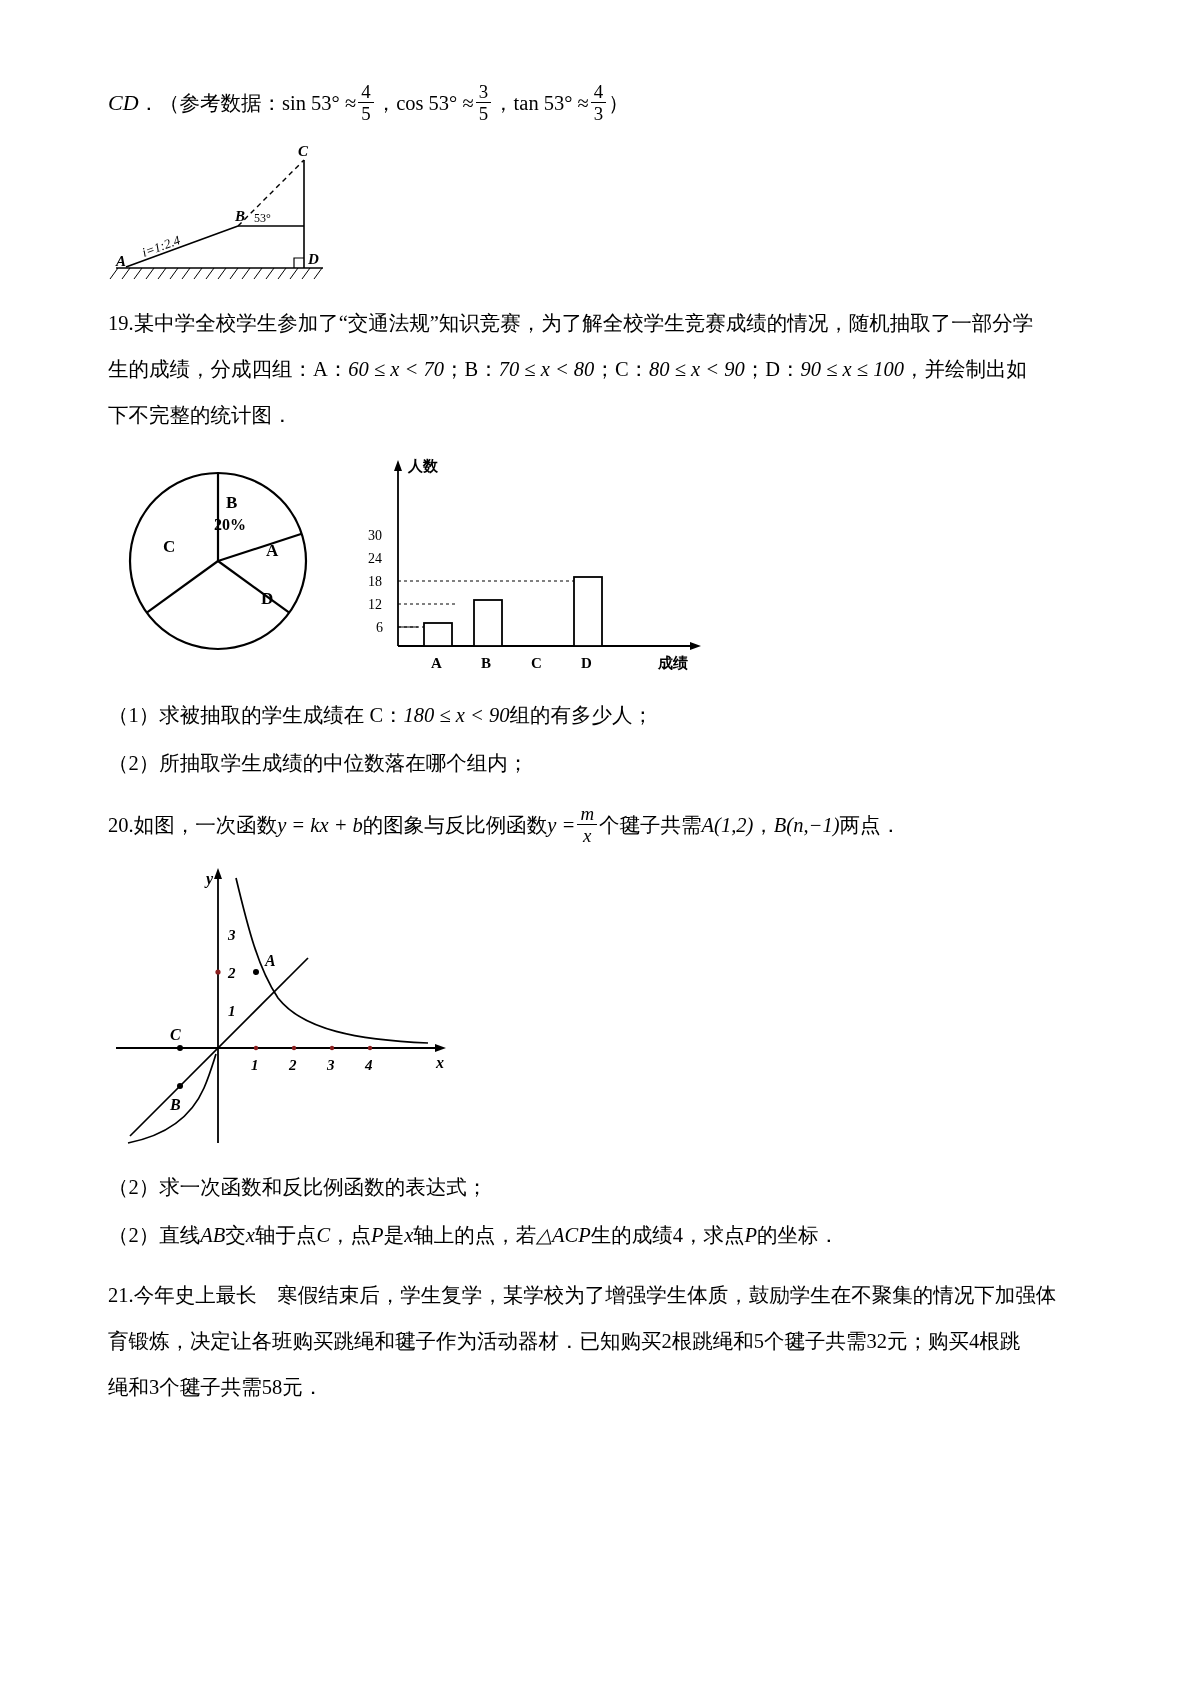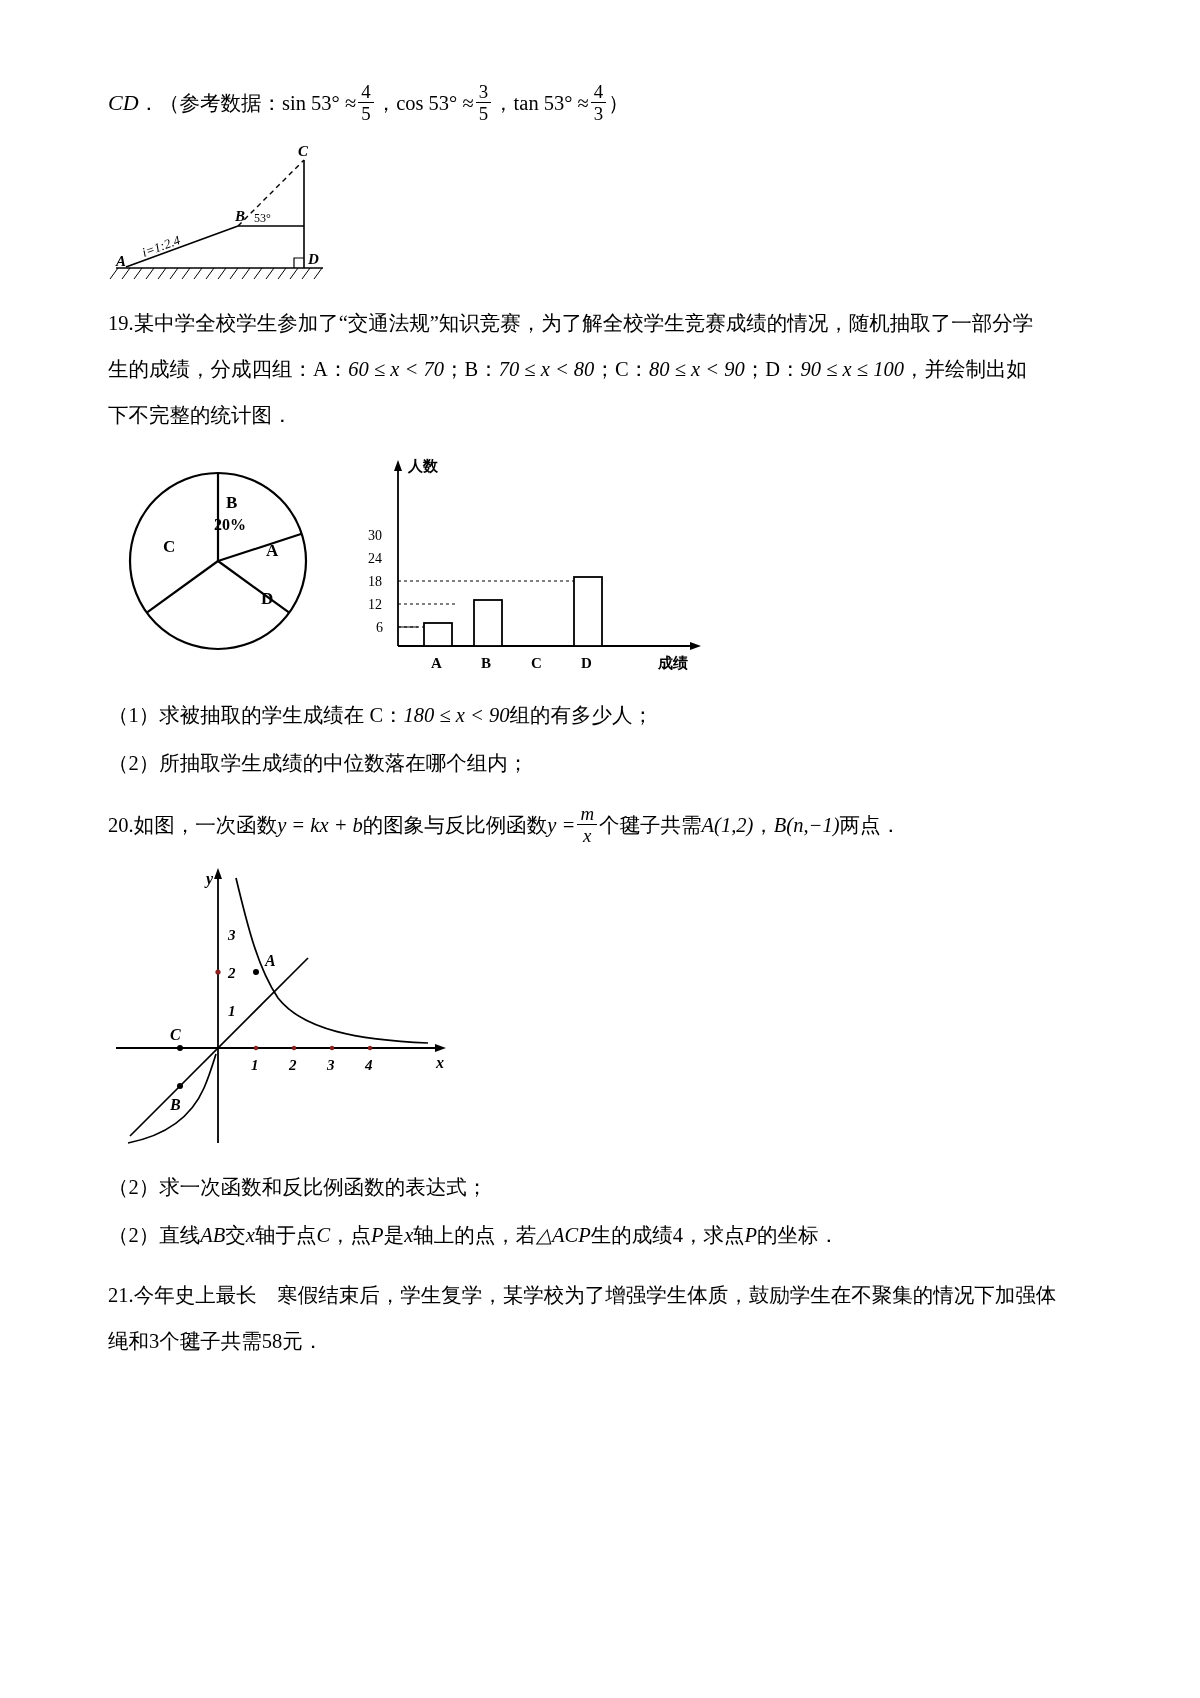--- a/index.html
+++ b/index.html
@@ -242,17 +242,20 @@
       <span>（2）求一次函数和反比例函数的表达式；</span>
     </p>
     <p class="para q-line">
       <span>（2）直线</span><span class="mi">AB</span><span>交</span><span class="mi">x</span><span>轴于点</span><span class="mi">C</span><span>，点</span><span class="mi">P</span><span>是</span><span class="mi">x</span><span>轴上的点，若</span><span class="mi">△ACP</span><span>生的成绩</span><span class="mn">4</span><span>，求点</span><span class="mi">P</span><span>的坐标．</span>
     </p>
 
     <p class="para block" style="margin-top:14px;">
       <span>21.</span><span>今年史上最长　寒假结束后，学生复学，某学校为了增强学生体质，鼓励学生在不聚集的情况下加强体</span>
     </p>
     <p class="para">
+      <span>育锻炼，决定让各班购买跳绳和毽子作为活动器材．已知购买</span><span class="mn">2</span><span>根跳绳和</span><span class="mn">5</span><span>个毽子共需</span><span class="mn">32</span><span>元；购买</span><span class="mn">4</span><span>根跳</span>
+    </p>
+    <p class="para">
       <span>绳和</span><span class="mn">3</span><span>个毽子共需</span><span class="mn">58</span><span>元．</span>
     </p>
 
   </div>
 </div>
 
 </body></html>

